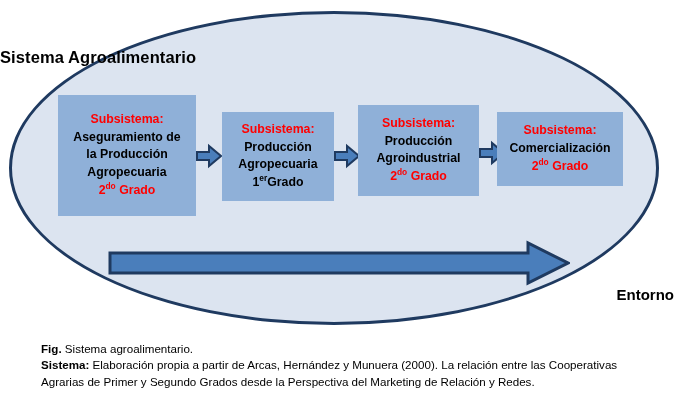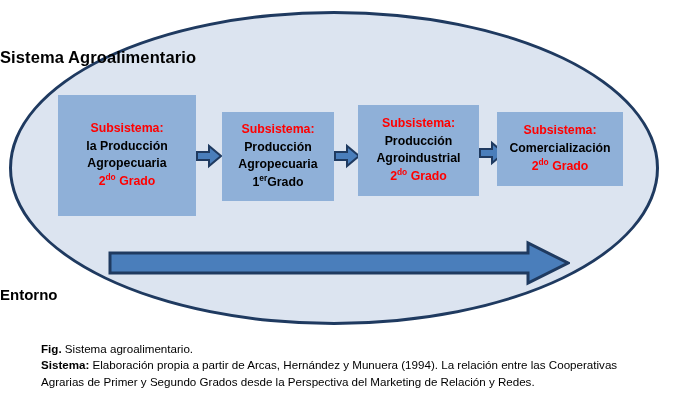--- a/index.html
+++ b/index.html
@@ -46,21 +46,21 @@
     font-size: 16.5px;
     font-weight: bold;
     color: #000000;
     letter-spacing: 0.1px;
   }
   .entorno {
     position: absolute;
     left: 0;
     top: 286px;
     width: 674px;
-    text-align: left;
+    text-align: right;
     font-size: 15px;
     font-weight: bold;
     color: #000000;
   }
   .valor {
     position: absolute;
     left: 0;
     top: 224px;
     width: 674px;
     text-align: center;
@@ -127,20 +127,21 @@
 <div id="canvas">
 
   <div class="diagram">
 
     <div class="ellipse"></div>
 
     <div class="sys-title">Sistema Agroalimentario</div>
 
     <div class="subsys" id="box-0">
       <span class="ln red">Subsistema:</span>
+      <span class="ln blk">Aseguramiento de</span>
       <span class="ln blk">la Producción</span>
       <span class="ln blk">Agropecuaria</span>
       <span class="ln red"><span>2</span><span class="sup">do</span>&nbsp;<span>Grado</span></span>
     </div>
 
     <div class="connector" id="conn-0">
       <svg viewBox="0 0 26 26" width="26" height="26" aria-hidden="true">
         <polygon points="1,9 13,9 13,3 25,13 13,23 13,17 1,17" fill="#4a7ebb" stroke="#1f3a60" stroke-width="2"></polygon>
       </svg>
     </div>
@@ -183,16 +184,16 @@
         <polygon points="2,13 420,13 420,3 460,23 420,43 420,33 2,33" fill="#4a7ebb" stroke="#1f3a60" stroke-width="3"></polygon>
       </svg>
     </div>
 
     <div class="entorno">Entorno</div>
 
   </div>
 
   <div class="caption">
     <div><b>Fig.</b><span> Sistema agroalimentario.</span></div>
-    <div><b>Sistema:</b><span> Elaboración propia a partir de Arcas, Hernández y Munuera  (1994). La relación entre las Cooperativas Agrarias de Primer y Segundo Grados desde la Perspectiva del Marketing de Relación y Redes.</span></div>
+    <div><b>Sistema:</b><span> Elaboración propia a partir de Arcas, Hernández y Munuera  (2000). La relación entre las Cooperativas Agrarias de Primer y Segundo Grados desde la Perspectiva del Marketing de Relación y Redes.</span></div>
   </div>
 
 </div>
 
 </body></html>

